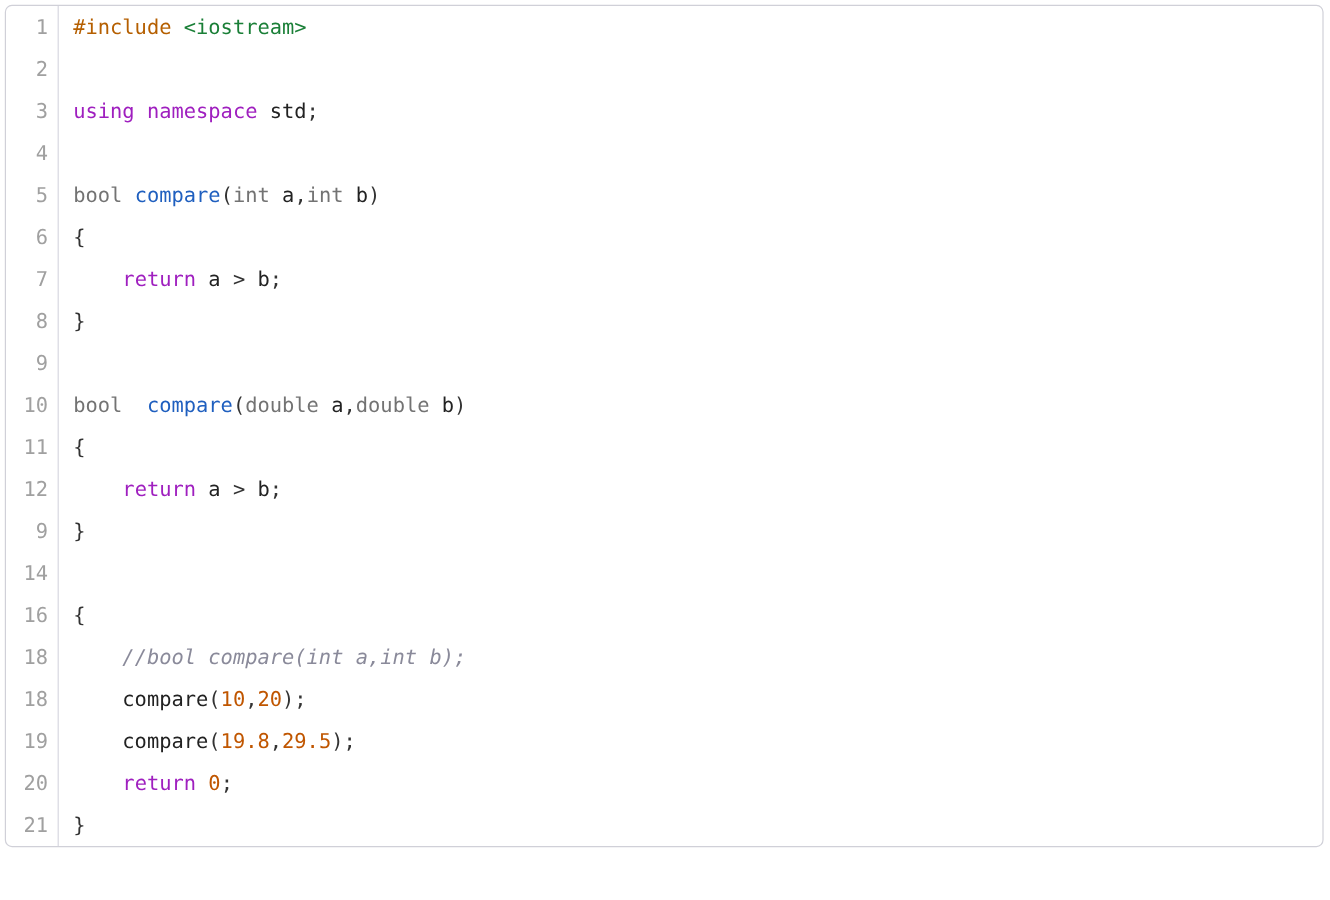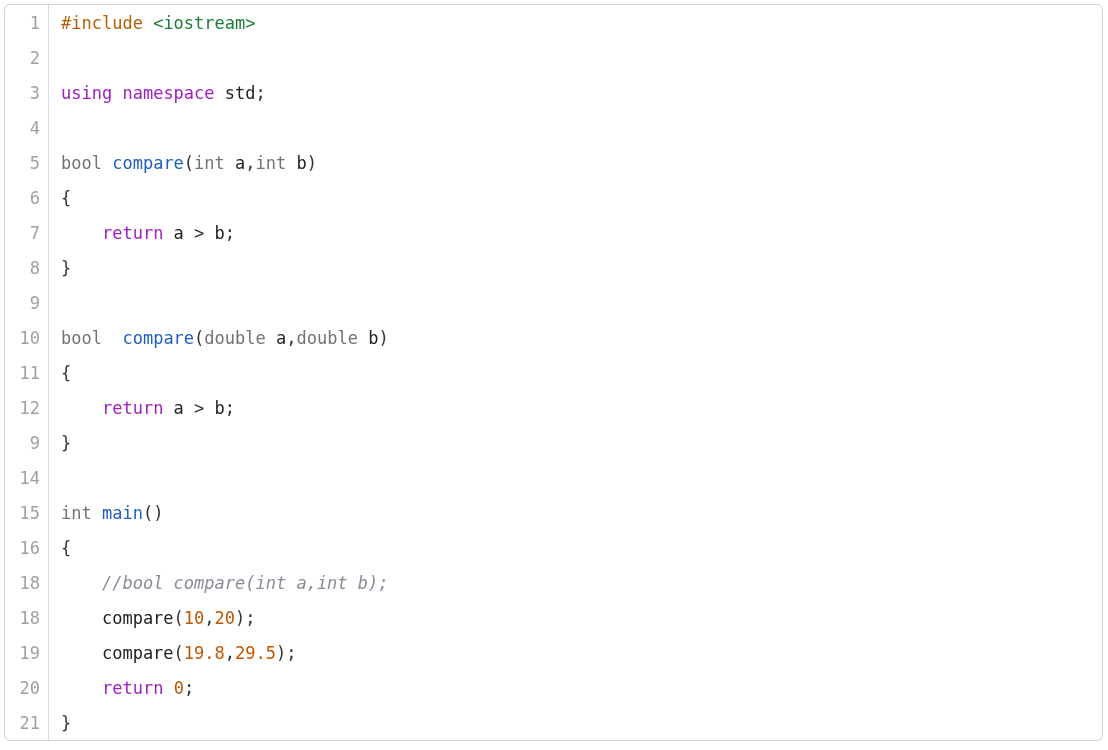--- a/index.html
+++ b/index.html
@@ -110,24 +110,20 @@
     </div>
     <div class="line">
       <div class="ln">9</div>
       <div class="code"><span class="tok-punct">}</span></div>
     </div>
     <div class="line">
       <div class="ln">14</div>
       <div class="code"></div>
     </div>
     <div class="line">
-      <div class="ln">15</div>
-      <div class="code"><span class="tok-type">int</span><span class="tok-plain"> </span><span class="tok-ident">main</span><span class="tok-punct">()</span></div>
-    </div>
-    <div class="line">
       <div class="ln">16</div>
       <div class="code"><span class="tok-punct">{</span></div>
     </div>
     <div class="line">
       <div class="ln">18</div>
       <div class="code"><span class="tok-plain">    </span><span class="tok-comment">//bool compare(int a,int b);</span></div>
     </div>
     <div class="line">
       <div class="ln">18</div>
       <div class="code"><span class="tok-plain">    compare</span><span class="tok-punct">(</span><span class="tok-num">10</span><span class="tok-punct">,</span><span class="tok-num">20</span><span class="tok-punct">);</span></div>

